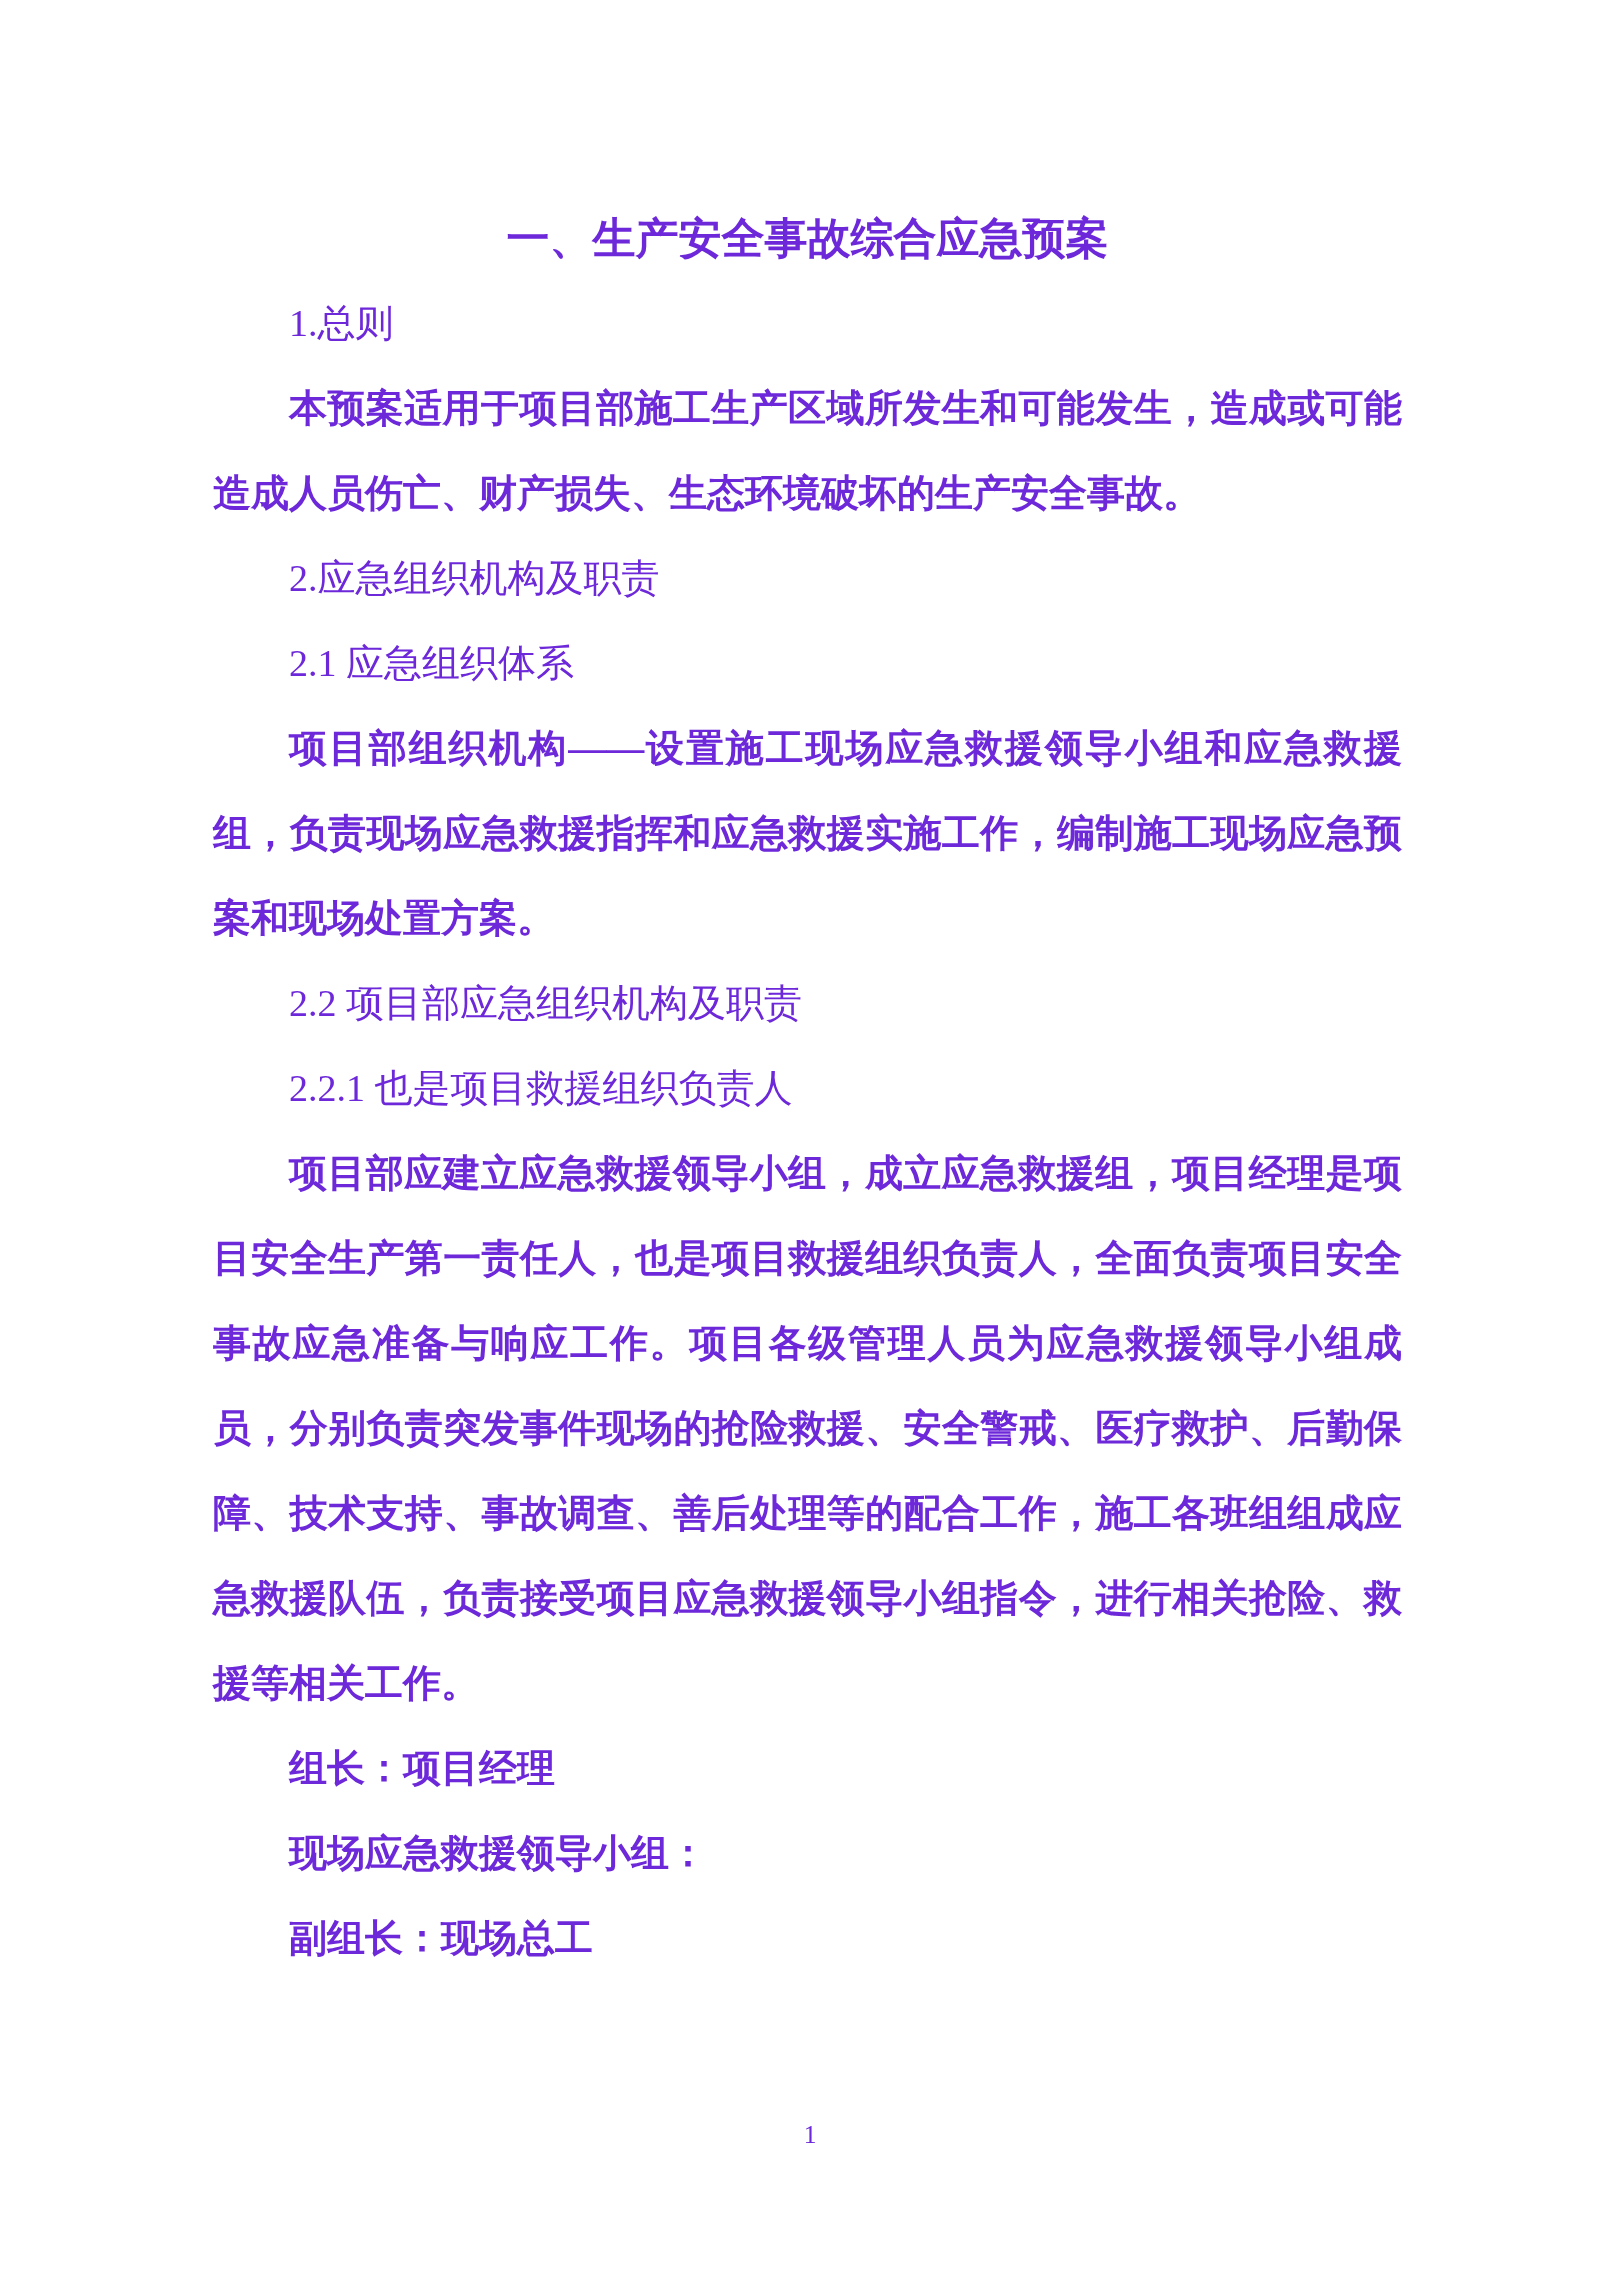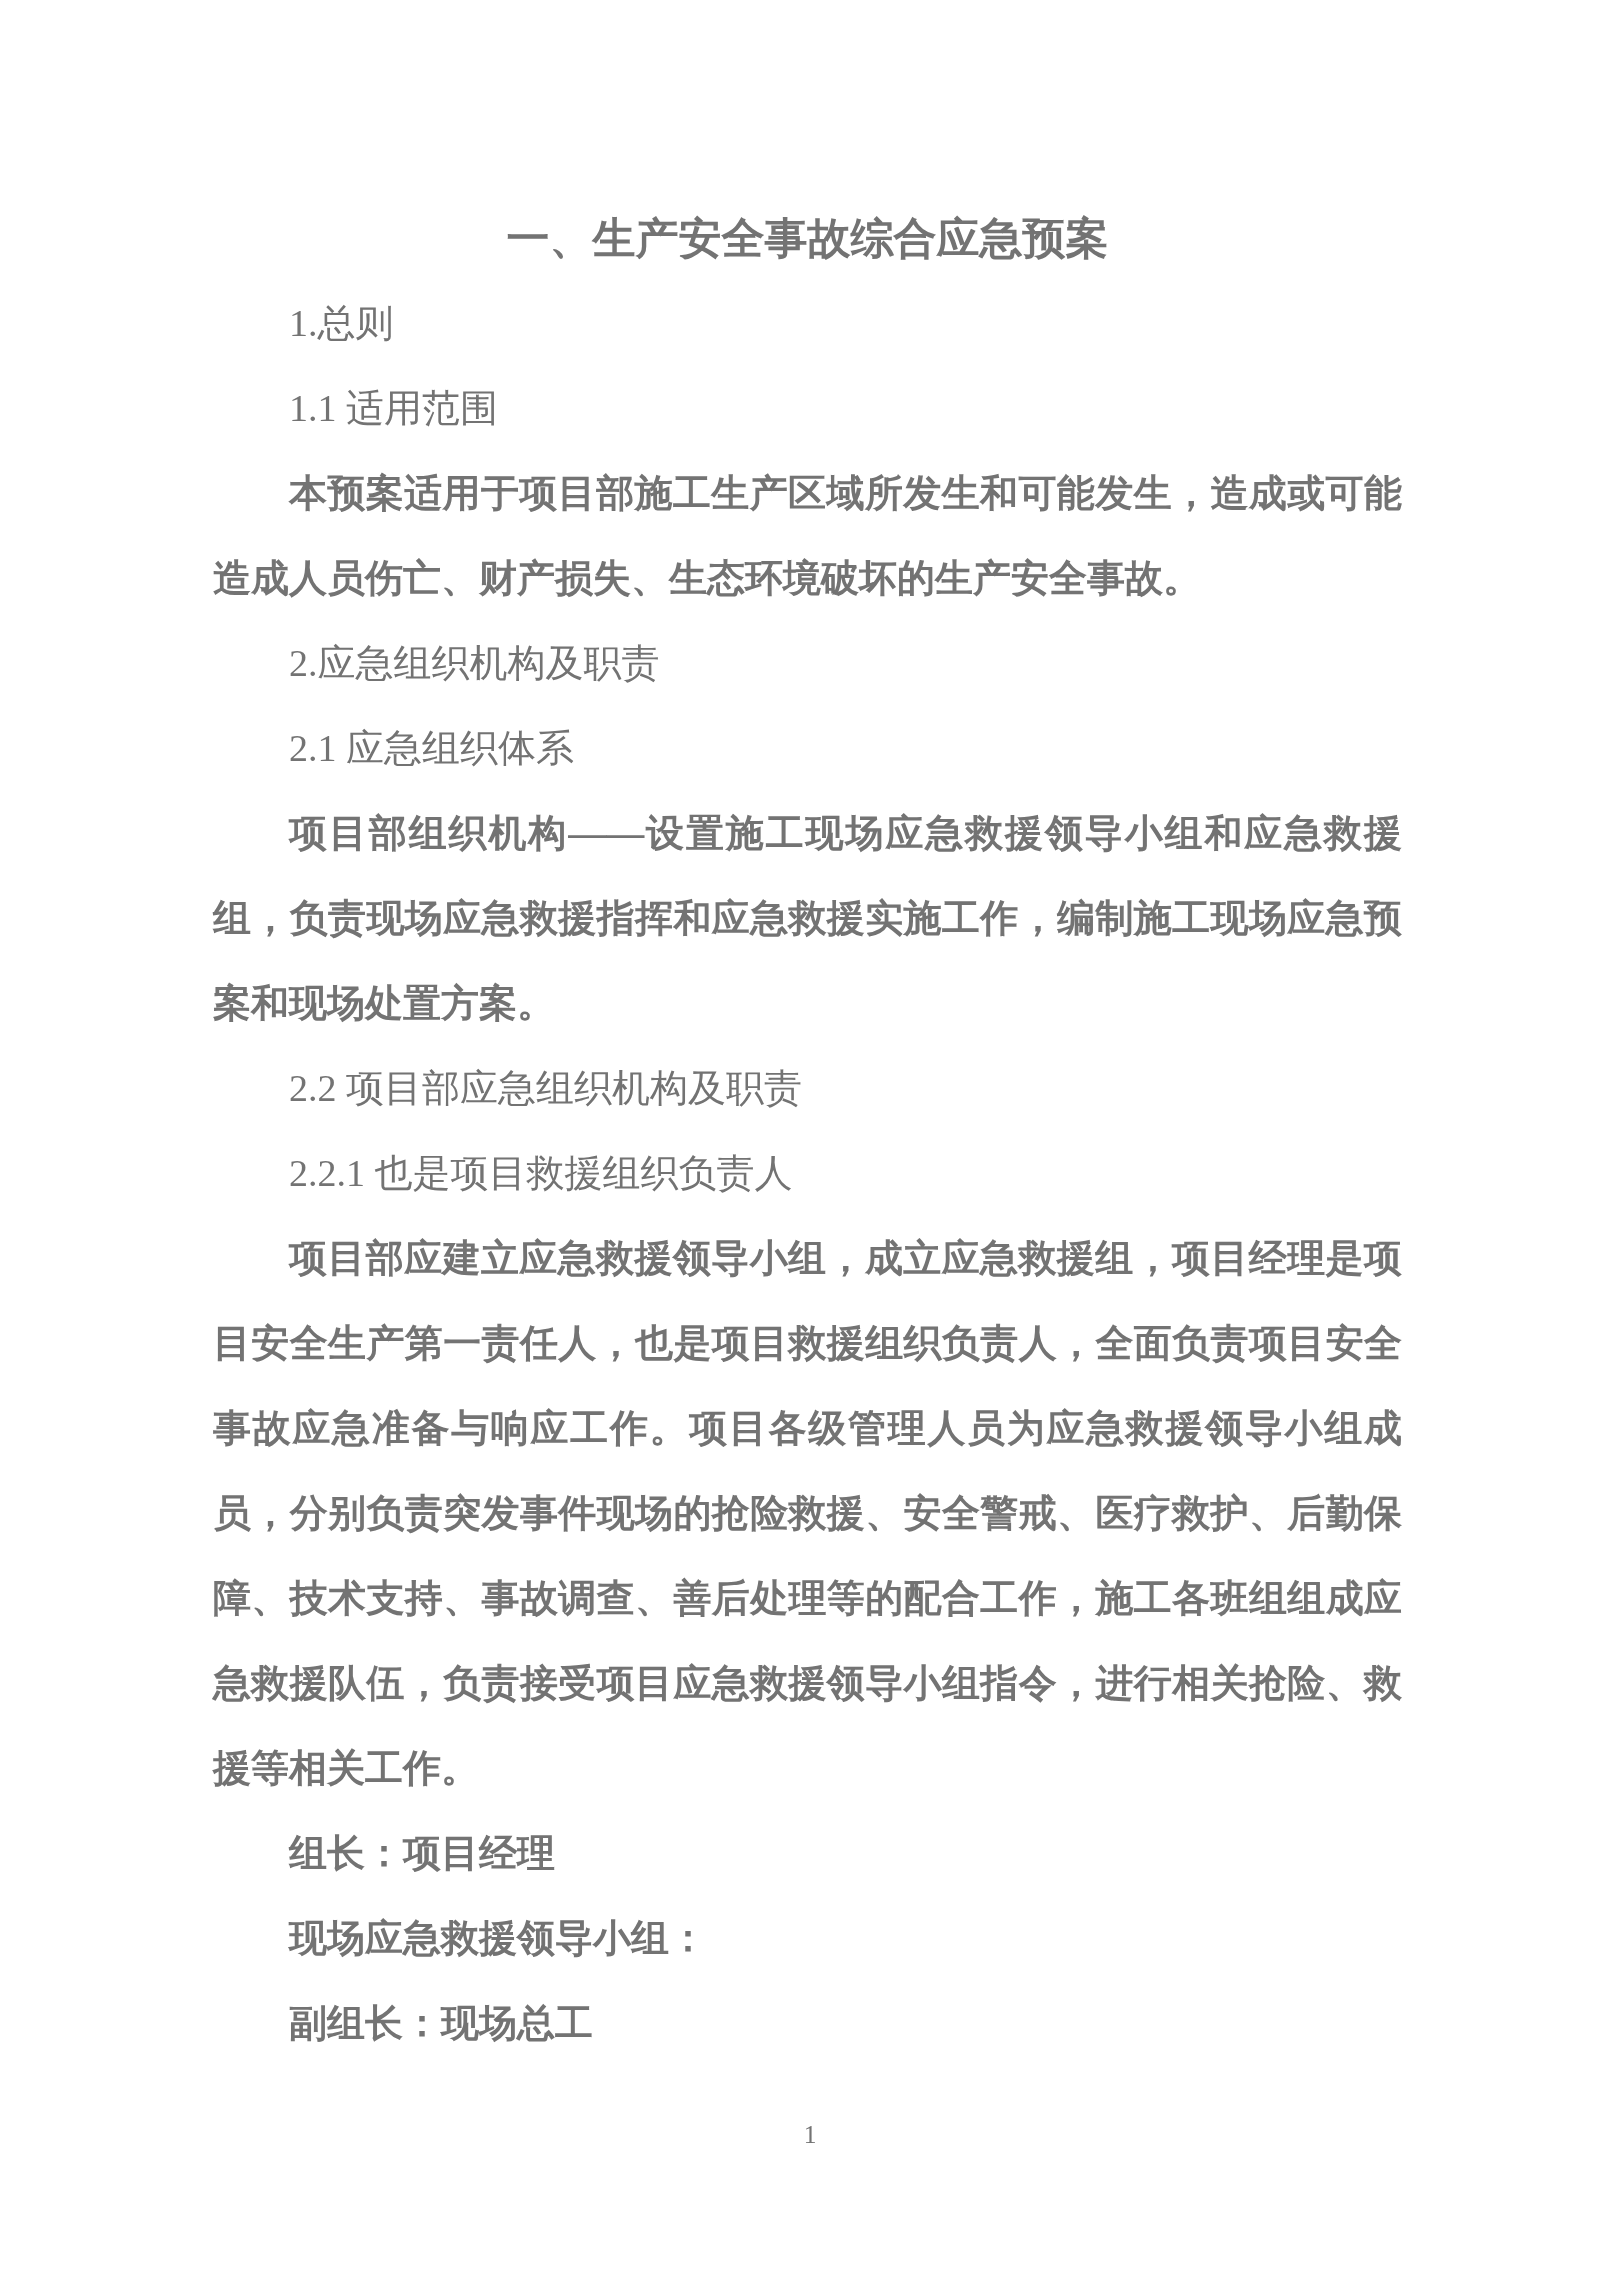--- a/index.html
+++ b/index.html
@@ -5,21 +5,21 @@
   html, body {
     margin: 0;
     padding: 0;
     background: #ffffff;
   }
   .page {
     position: relative;
     width: 1620px;
     height: 2292px;
     background: #ffffff;
-    color: #737373;
+    color: #6d28d9;
     font-family: "Liberation Serif", "DejaVu Serif", serif;
     overflow: hidden;
   }
   .doc-body {
     position: absolute;
     left: 213px;
     top: 196px;
     width: 1189px;
   }
   .doc-title {
@@ -57,21 +57,20 @@
   }
 </style>
 </head>
 <body>
 
 <div class="page">
   <div class="doc-body">
     <h1 class="doc-title">一、生产安全事故综合应急预案</h1>
 
   <p class="heading">1.总则</p>
-      <p class="heading">1.1 适用范围</p>
       <p class="para">本预案适用于项目部施工生产区域所发生和可能发生，造成或可能造成人员伤亡、财产损失、生态环境破坏的生产安全事故。</p>
       <p class="heading">2.应急组织机构及职责</p>
       <p class="heading">2.1 应急组织体系</p>
       <p class="para">项目部组织机构——设置施工现场应急救援领导小组和应急救援组，负责现场应急救援指挥和应急救援实施工作，编制施工现场应急预案和现场处置方案。</p>
       <p class="heading">2.2 项目部应急组织机构及职责</p>
       <p class="heading">2.2.1 也是项目救援组织负责人</p>
       <p class="para">项目部应建立应急救援领导小组，成立应急救援组，项目经理是项目安全生产第一责任人，也是项目救援组织负责人，全面负责项目安全事故应急准备与响应工作。项目各级管理人员为应急救援领导小组成员，分别负责突发事件现场的抢险救援、安全警戒、医疗救护、后勤保障、技术支持、事故调查、善后处理等的配合工作，施工各班组组成应急救援队伍，负责接受项目应急救援领导小组指令，进行相关抢险、救援等相关工作。</p>
       <p class="para">组长：项目经理</p>
       <p class="para">现场应急救援领导小组：</p>
       <p class="para">副组长：现场总工</p>

